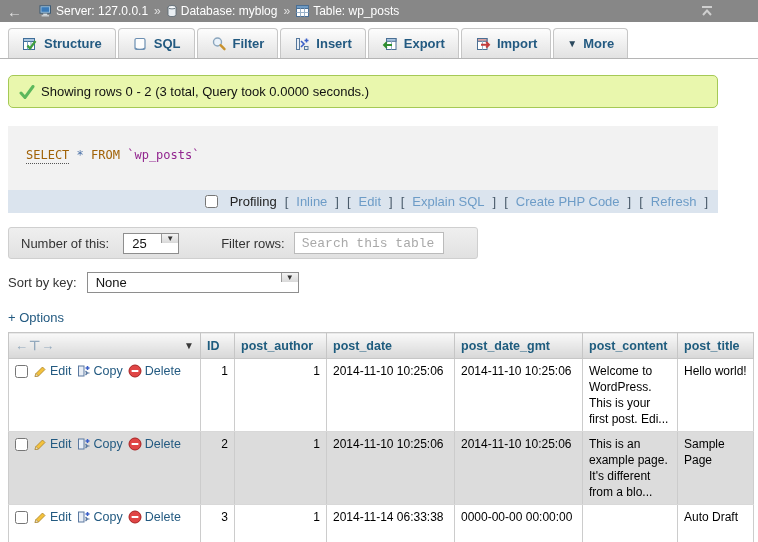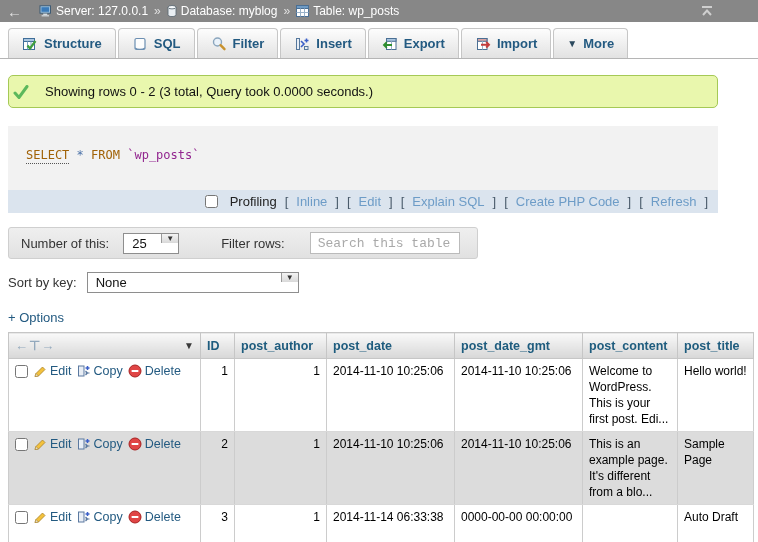--- a/index.html
+++ b/index.html
@@ -19,22 +19,22 @@
             border-bottom:1px solid #b5b5b5; background:#fff; height:37px; }
   .tab { display:flex; align-items:center; gap:6px; height:30px; padding:0 13px;
          border:1px solid #c6c6c6; border-bottom:none; border-radius:4px 4px 0 0;
          background:linear-gradient(#fdfdfd,#e2e2e2); color:#235a81;
          font-weight:bold; font-size:13px; cursor:pointer; white-space:nowrap; }
   .tab.active { background:linear-gradient(#ffffff,#f3f3f3); color:#000; }
   .tab .chev { font-size:10px; color:#2c495e; }
 
   
   .notice { margin:16px 40px 18px 8px; background:#e9f7ad; border:1px solid #a5c956;
-            border-radius:5px; padding:8px 4px; font-size:13px; color:#111;
-            display:flex; align-items:center; gap:16px; }
+            border-radius:5px; padding:8px 10px; font-size:13px; color:#111;
+            display:flex; align-items:center; gap:6px; }
 
   
   .sql-area { margin:0 40px 0 8px; }
   .sql-box { background:#f2f2f2; padding:22px 18px 28px 18px;
              font-family:"DejaVu Sans Mono", monospace; font-size:12px; }
   .sql-kw { color:#a16207;text-align:center; }
   .sql-kw.def { border-bottom:1px dotted #555; padding-bottom:1px; cursor:help; }
   .sql-star { color:#4b72a8; }
   .sql-id { color:#92258f; }
   .profiling { background:#dbe4ee; padding:4px 10px; display:flex; justify-content:flex-end;
@@ -242,21 +242,21 @@
   </div>
 </div>
 
 
 <div class="rows-bar">
   <span>Number of this:</span>
   <span class="sel" style="width:56px; margin:0 42px 0 14px;">
     <span class="val">25</span>
     <span class="btn">▼</span>
   </span>
-  <span style="margin-right:25px;">Filter rows:</span>
+  <span style="margin-right:9px;">Filter rows:</span>
   <input class="filter-input" type="text" placeholder="Search this table" style="">
 </div>
 
 
 <div class="sort-row">
   <span>Sort by key:</span>
   <span class="sel" style="width:212px; margin-left:10px;">
     <span class="val">None</span>
     <span class="btn">▼</span>
   </span>

